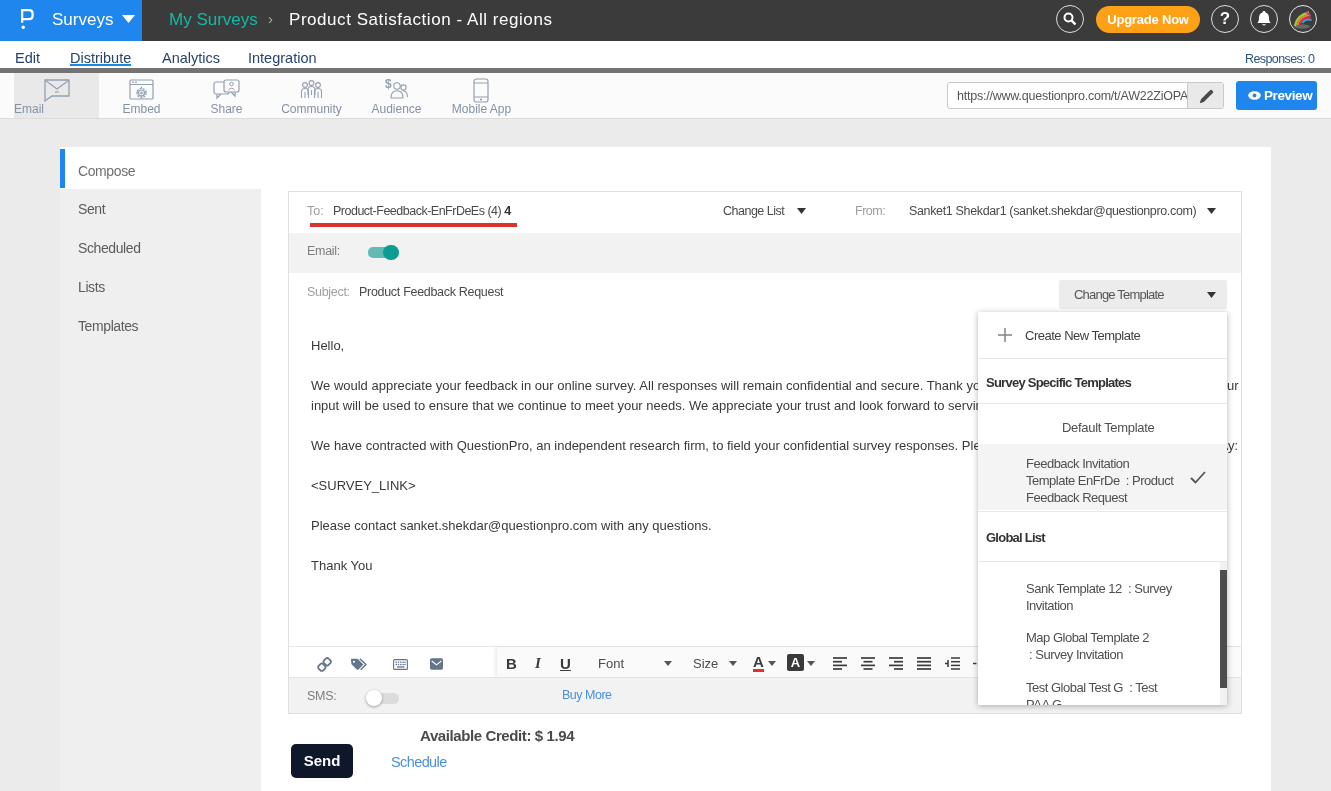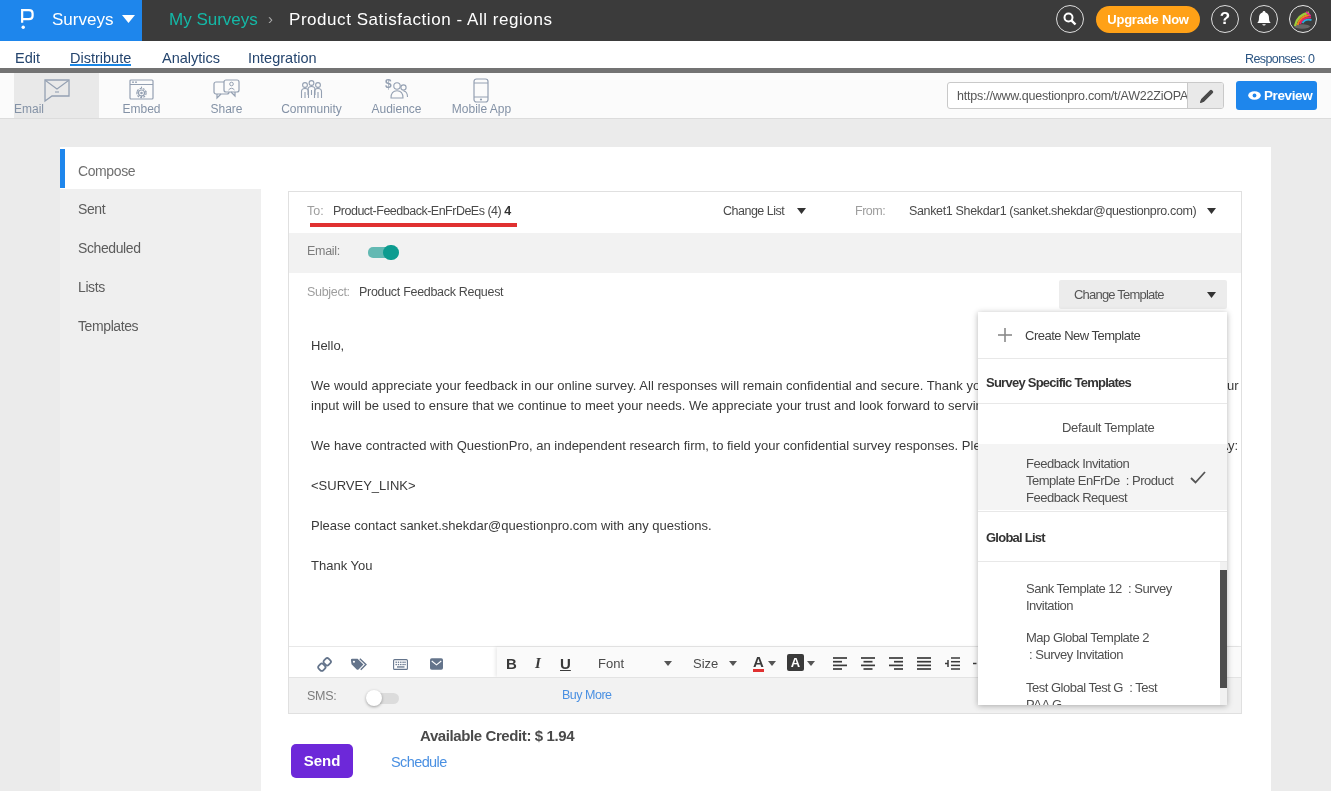--- a/index.html
+++ b/index.html
@@ -317,21 +317,21 @@
 
   <div class="abs" style="left:0;top:485px;width:952px;height:36px;background:#f2f2f2;border-top:1px solid #e3e3e3;">
     <span class="abs" style="left:18px;top:11px;font-size:12.5px;letter-spacing:-0.3px;color:#7d7d7d;">SMS:</span>
     <div class="abs" style="left:81px;top:15px;width:29px;height:10.5px;background:#dcdcdc;border-radius:5.5px;"></div>
     <div class="abs" style="left:77px;top:12px;width:16px;height:16px;background:#fff;border-radius:50%;box-shadow:0 1px 3px rgba(0,0,0,0.35);"></div>
     <span class="abs" style="left:131px;top:10px;font-size:15px;letter-spacing:-0.4px;font-weight:bold;color:#4a4a4a;margin-top:39px;">Available Credit: $ 1.94</span>
     <span class="abs" style="left:273px;top:10px;font-size:12.5px;letter-spacing:-0.5px;color:#4a90e2;">Buy More</span>
   </div>
 </div>
 
-<div class="abs" style="left:291px;top:744px;width:62px;height:34px;background:#6d28d9;border-radius:5px;color:#fff;font-size:15px;font-weight:bold;text-align:center;line-height:34px;">Send</div>
+<div class="abs" style="left:291px;top:744px;width:62px;height:34px;background:#0f172a;border-radius:5px;color:#fff;font-size:15px;font-weight:bold;text-align:center;line-height:34px;">Send</div>
 <span class="abs" style="left:391px;top:754px;font-size:14.5px;letter-spacing:-0.6px;color:#4a90e2;">Schedule</span>
 
 <div class="abs" style="left:978px;top:312px;width:249px;height:393px;background:#fff;box-shadow:0 1px 6px rgba(0,0,0,0.3);overflow:hidden;">
   <svg class="abs" style="left:20px;top:16px;" width="14" height="14" viewBox="0 0 14 14">
       <g stroke="#8a8a8a" stroke-width="1.6">
         <line x1="7" y1="0" x2="7" y2="14"></line>
         <line x1="0" y1="7" x2="14" y2="7"></line>
       </g>
     </svg>
   <span class="abs" style="left:47px;top:16px;font-size:13px;letter-spacing:-0.5px;color:#3f3f3f;">Create New Template</span>

